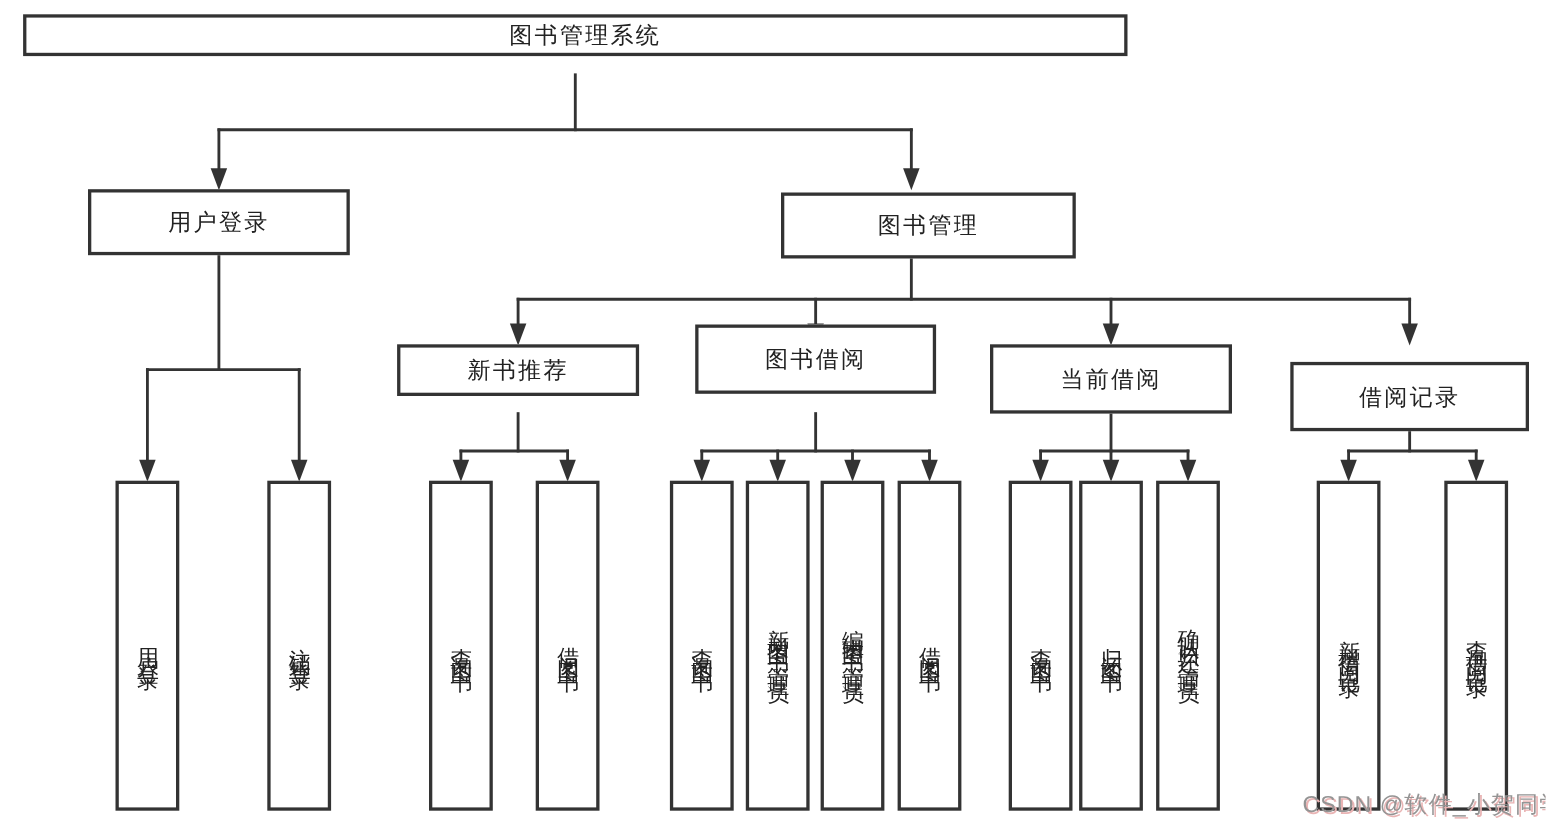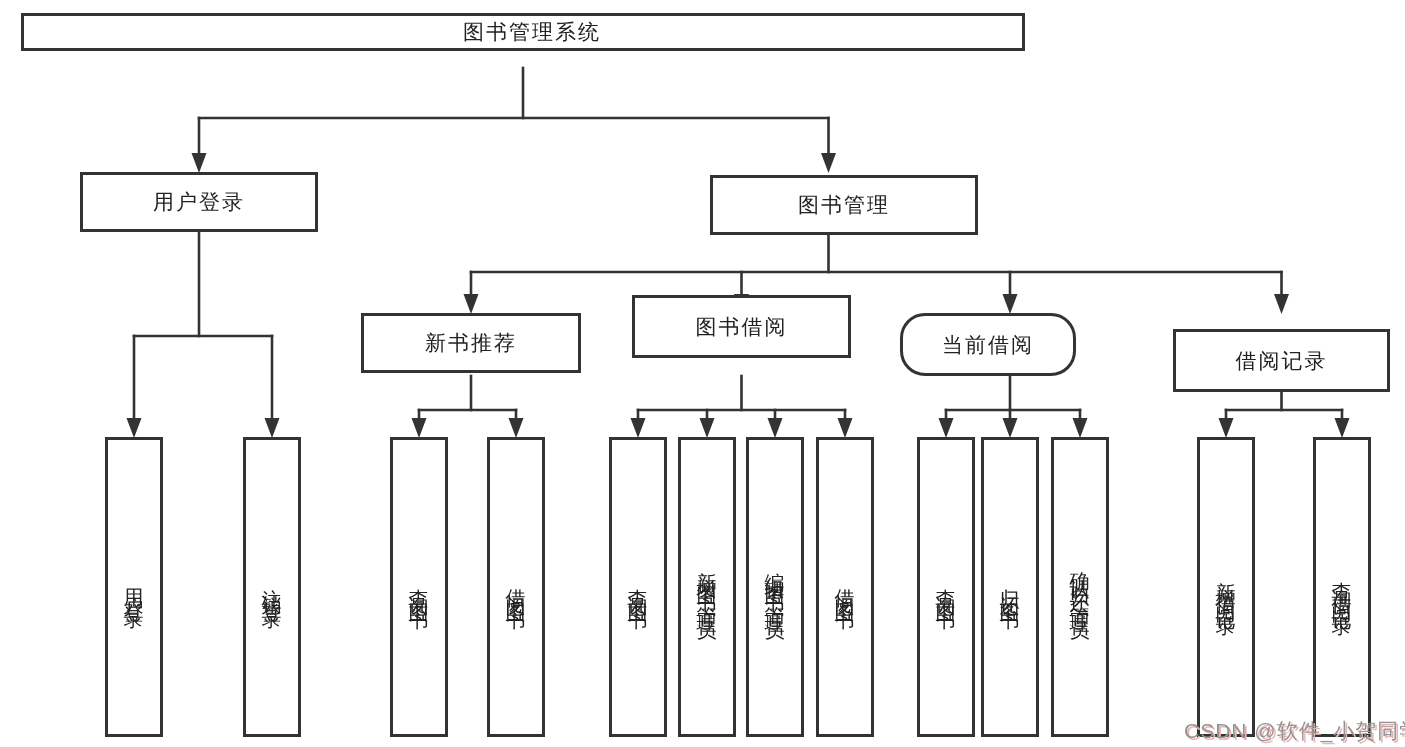--- a/index.html
+++ b/index.html
@@ -98,27 +98,27 @@
   <div id="nodes">
       <div class="node horizontal" style="left: 21px; top: 13px; width: 1004px; height: 38px; padding-left: 18px;">
         <span class="node-label">图书管理系统</span>
       </div>
       <div class="node horizontal" style="left: 80px; top: 172px; width: 238px; height: 60px;">
         <span class="node-label">用户登录</span>
       </div>
       <div class="node horizontal" style="left: 710px; top: 175px; width: 268px; height: 60px;">
         <span class="node-label">图书管理</span>
       </div>
-      <div class="node horizontal" style="left: 361px; top: 313px; width: 220px; height: 60px;">
+      <div class="node horizontal" style="left: 361px; top: 313px; width: 220px; height: 47px;">
         <span class="node-label">新书推荐</span>
       </div>
       <div class="node horizontal" style="left: 632px; top: 295px; width: 219px; height: 63px;">
         <span class="node-label">图书借阅</span>
       </div>
-      <div class="node horizontal" style="left: 900px; top: 313px; width: 176px; height: 63px; border-radius: 25px;">
+      <div class="node horizontal" style="left: 900px; top: 313px; width: 220px; height: 63px;">
         <span class="node-label">当前借阅</span>
       </div>
       <div class="node horizontal" style="left: 1173px; top: 313px; width: 217px; height: 63px; margin-top: 16px;">
         <span class="node-label">借阅记录</span>
       </div>
       <div class="node vertical" style="left: 105px; top: 437px; width: 58px; height: 300px;">
         <span class="node-label">用户登录</span>
       </div>
       <div class="node vertical" style="left: 243px; top: 437px; width: 58px; height: 300px;">
         <span class="node-label">注销登录</span>

